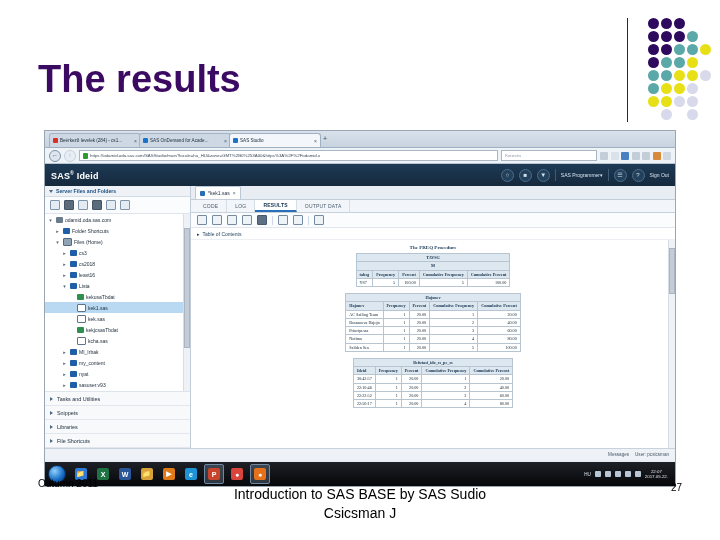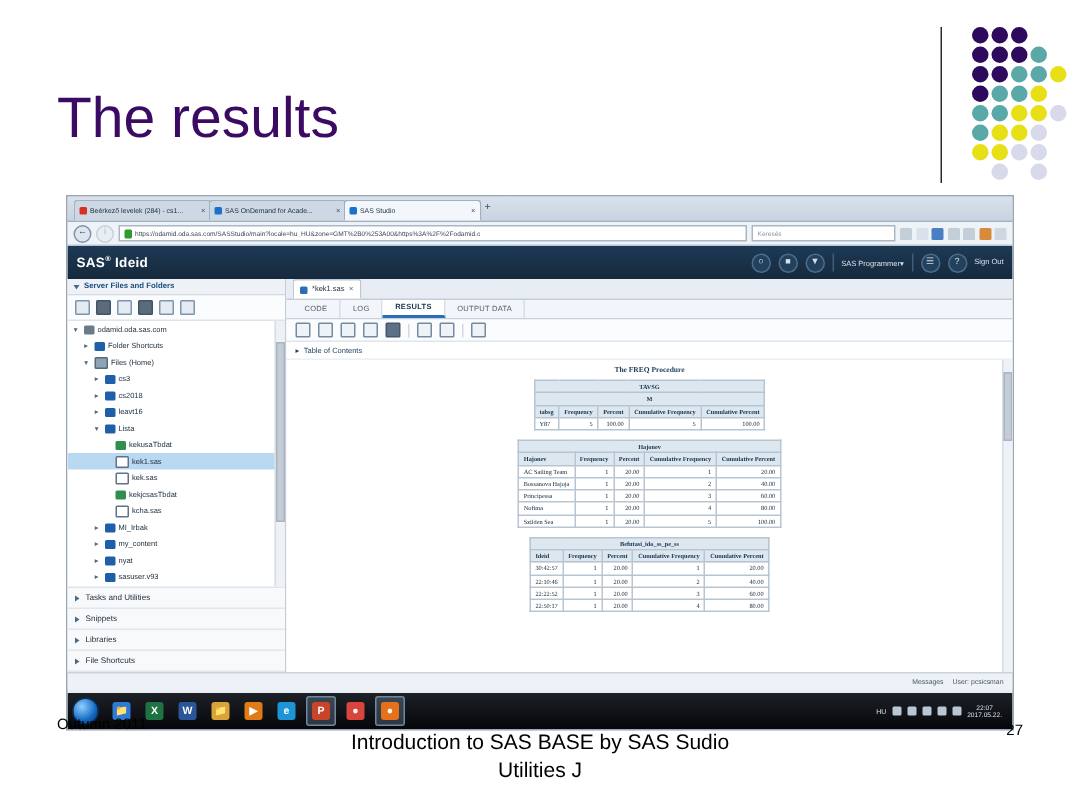--- a/index.html
+++ b/index.html
@@ -29,21 +29,21 @@
     height: 11px;
     border-radius: 50%;
   }
 
   
   #slide-title {
     position: absolute;
     left: 38px;
     top: 58px;
     font-size: 38px;
-    font-weight: normal;
+    font-weight: bold;
     color: #3b0a63;
     letter-spacing: 0px;
     white-space: nowrap;
   }
 
   
   #title-rule {
     position: absolute;
     left: 627px;
     top: 18px;
@@ -1031,16 +1031,16 @@
         <span>2017.05.22.</span>
       </span>
     </div>
   </div>
 </div>
 
 <div id="footer">
   <div class="f-left">Outumn 2011</div>
   <div class="f-center">
     <div>Introduction to SAS BASE by SAS Sudio</div>
-    <div>Utilities J</div>
+    <div>Csicsman J</div>
   </div>
   <div class="f-right">27</div>
 </div>
 
 </body></html>

